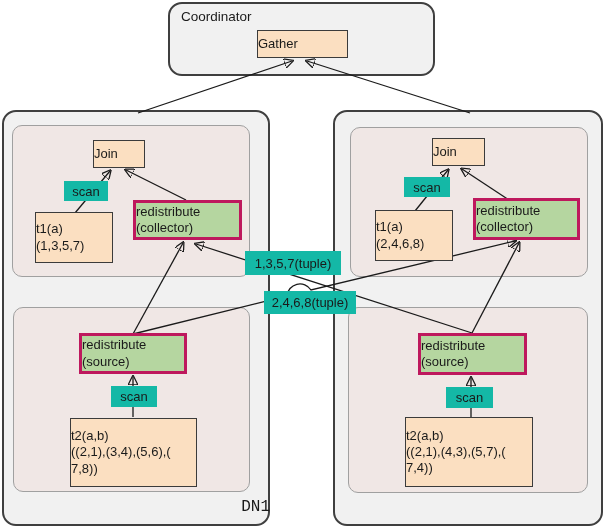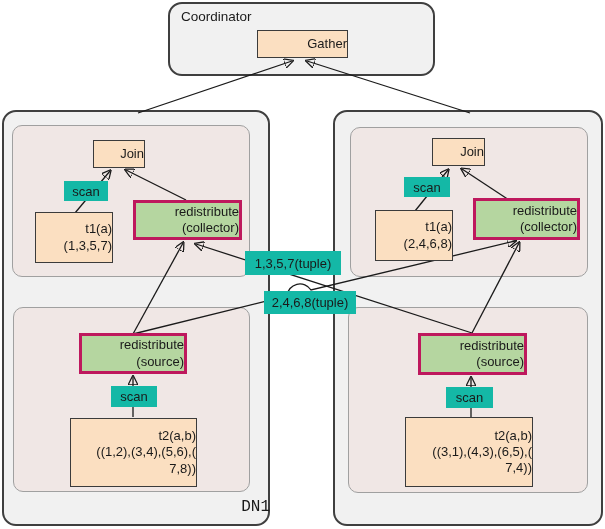--- a/index.html
+++ b/index.html
@@ -10,21 +10,21 @@
   .container{
     position:absolute;background:#f1f1f1;border:2px solid #3f3f3f;
     border-radius:14px;box-sizing:border-box;z-index:1;
   }
   .inner{
     position:absolute;background:#f0e7e5;border:1px solid #a0a0a0;
     border-radius:10px;box-sizing:border-box;z-index:2;
   }
   .node{
     position:absolute;box-sizing:border-box;z-index:10;
-    display:flex;flex-direction:column;align-items:flex-end;justify-content:center;
+    display:flex;flex-direction:column;align-items:flex-start;justify-content:center;
     font-size:13px;line-height:1.25;text-align:center;
   }
   .orange{background:#fbdfc1;border:1px solid #3b3b3b;}
   .green{background:#b5d6a0;border:3px solid #be185d;}
   .lbl{
     position:absolute;background:#14b8a6;z-index:20;box-sizing:border-box;
     display:flex;align-items:center;justify-content:center;
     font-size:13px;text-align:center;
   }
   .section-title{
@@ -89,42 +89,42 @@
 <div class="node green" style="left:133px;top:200px;width:109px;height:40px;">
   <span>redistribute</span>
   <span>(collector)</span>
 </div>
 <div class="node green" style="left:79px;top:333px;width:108px;height:41px;">
   <span>redistribute</span>
   <span>(source)</span>
 </div>
 <div class="node orange" style="left:70px;top:418px;width:127px;height:69px;">
   <span>t2(a,b)</span>
-  <span>((1,2),(3,4),(5,6),(</span>
+  <span>((2,1),(3,4),(5,6),(</span>
   <span>7,8))</span>
 </div>
 
 <div class="node orange" style="left:432px;top:138px;width:53px;height:28px;">
   <span>Join</span>
 </div>
 <div class="node orange" style="left:375px;top:210px;width:78px;height:51px;">
   <span>t1(a)</span>
   <span>(2,4,6,8)</span>
 </div>
 <div class="node green" style="left:473px;top:198px;width:107px;height:42px;">
   <span>redistribute</span>
   <span>(collector)</span>
 </div>
 <div class="node green" style="left:418px;top:333px;width:109px;height:42px;">
   <span>redistribute</span>
   <span>(source)</span>
 </div>
 <div class="node orange" style="left:405px;top:417px;width:128px;height:70px;">
   <span>t2(a,b)</span>
-  <span>((3,1),(4,3),(6,5),(</span>
+  <span>((2,1),(4,3),(5,7),(</span>
   <span>7,4))</span>
 </div>
 
 <div class="lbl" style="left:64px;top:181px;width:44px;height:20px;">scan</div>
 <div class="lbl" style="left:404px;top:177px;width:46px;height:20px;">scan</div>
 <div class="lbl" style="left:111px;top:386px;width:46px;height:21px;">scan</div>
 <div class="lbl" style="left:446px;top:387px;width:47px;height:21px;">scan</div>
 
 <div class="lbl" style="left:245px;top:251px;width:96px;height:24px;">1,3,5,7(tuple)</div>
 <div class="lbl" style="left:232px;top:291px;width:92px;height:23px;margin-left:32px;">2,4,6,8(tuple)</div>

